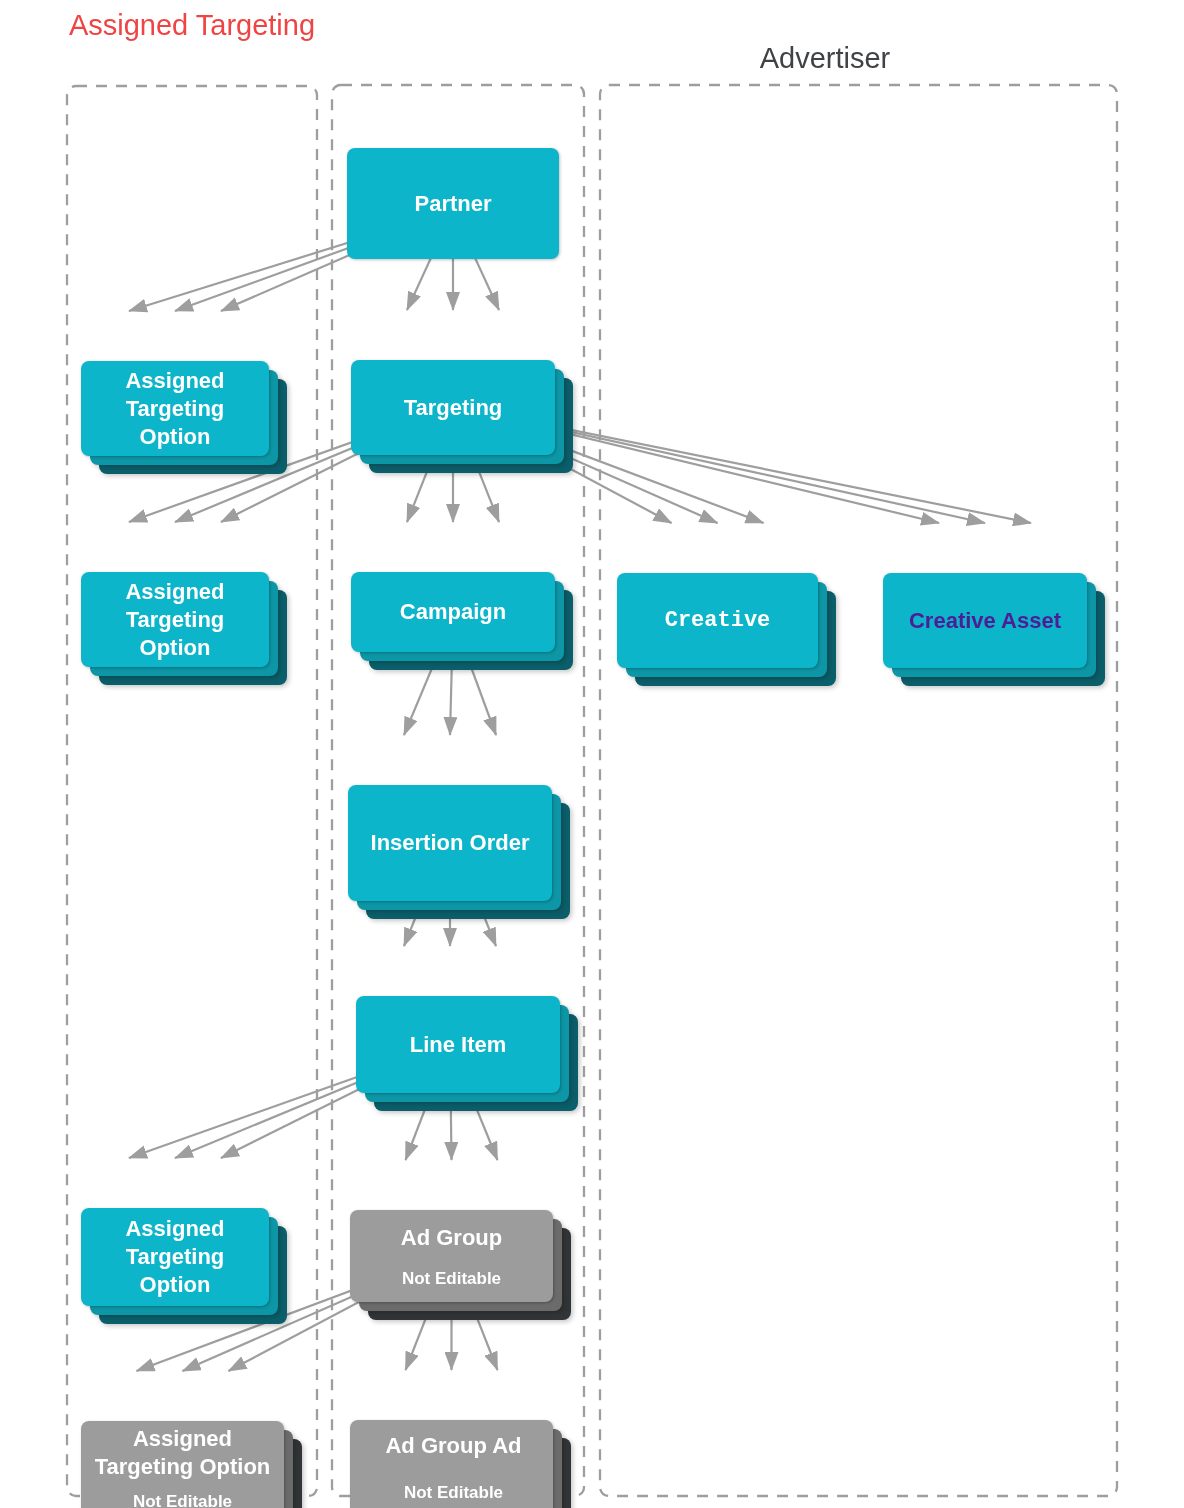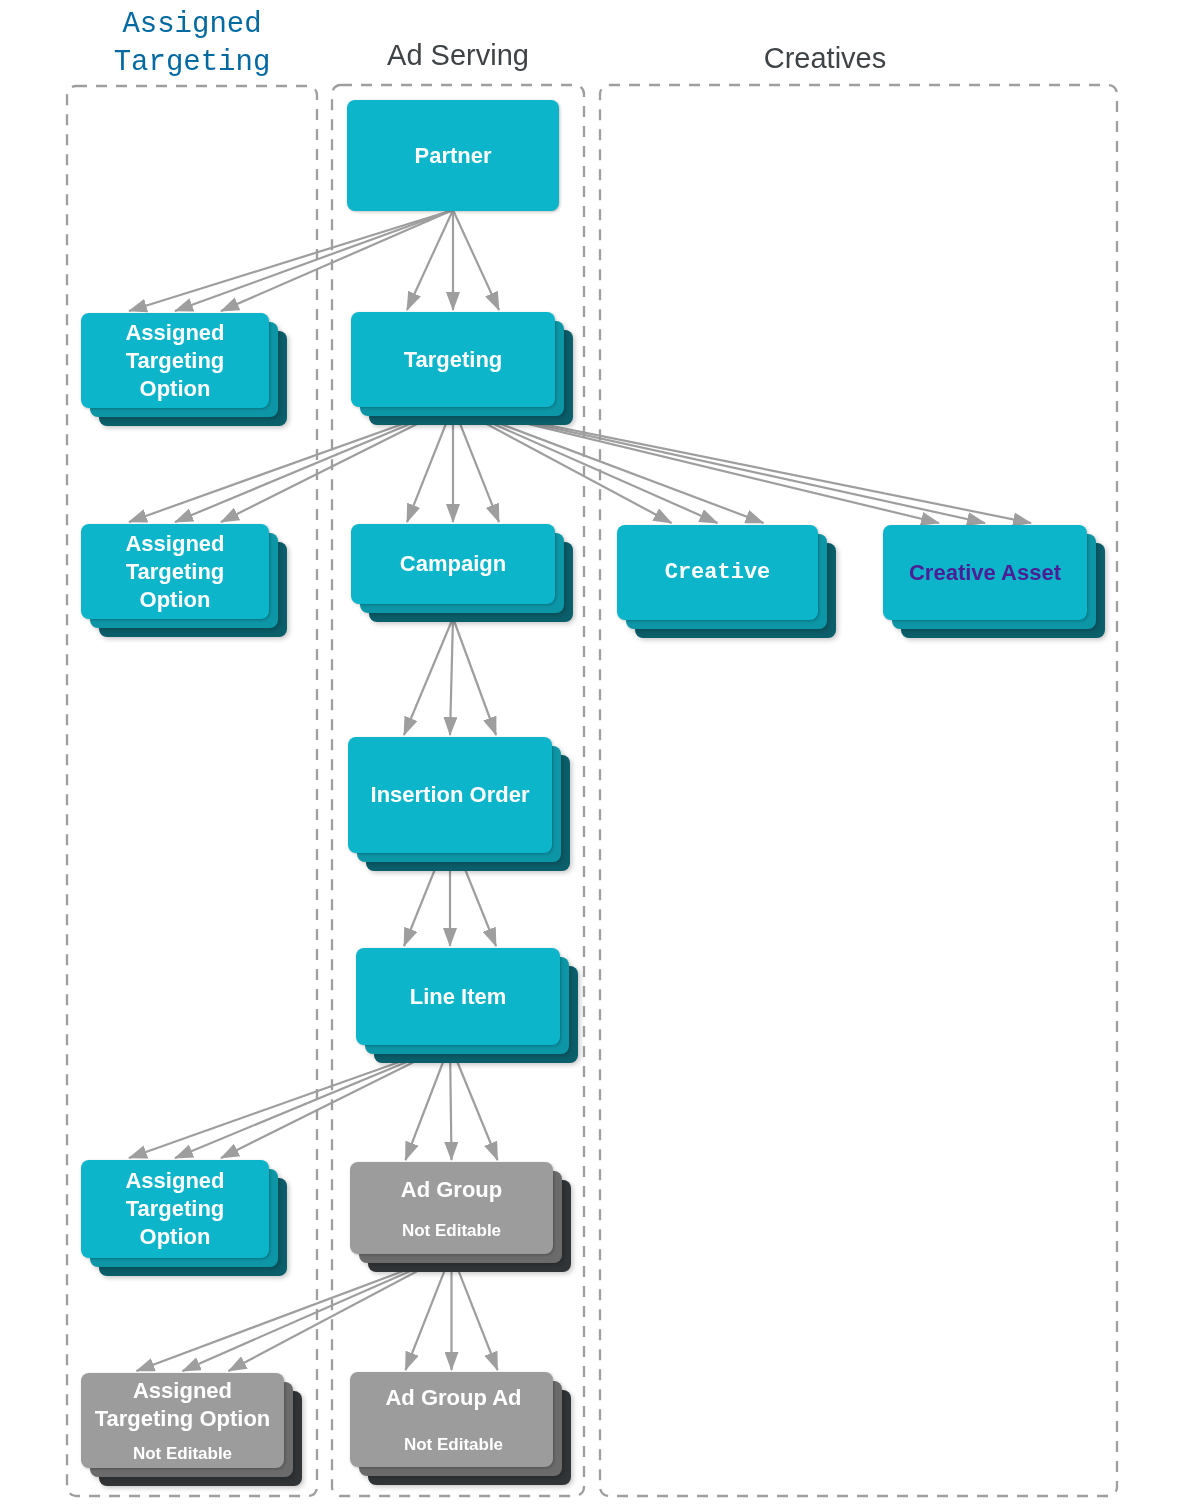--- a/index.html
+++ b/index.html
@@ -20,21 +20,21 @@
     font-weight:400;
   }
   #title-assigned-targeting{left:67px;top:6px;width:250px;}
   #title-ad-serving{left:332px;top:36px;width:252px;}
   #title-creatives{left:600px;top:39px;width:450px;}
 
   
   #edges{position:absolute;left:0;top:0;z-index:1;}
 
   
-  .node-wrap{position:absolute;z-index:2;}
+  .node-wrap{position:absolute;z-index:2;margin-top:48px;}
   .layer{
     position:absolute;left:0;top:0;width:100%;height:100%;
     border-radius:8px;
     box-shadow:2px 2px 5px rgba(0,0,0,.22);
   }
   .layer.l2{transform:translate(9px,9px);}
   .layer.l3{transform:translate(18px,18px);}
   .cyan .layer.l2{background:var(--cyan-mid);}
   .cyan .layer.l3{background:var(--cyan-dark);}
   .gray .layer.l2{background:var(--gray-mid);}
@@ -63,25 +63,24 @@
     font-weight:700;
     line-height:21px;
   }
   .node-wrap[data-node="ato4"] .box{gap:10px;}
 </style>
 </head>
 <body>
 
 <div id="stage" style="--cyan: #0db5cb; --cyan-mid: #0d96a6; --cyan-dark: #0b5f6b; --gray: #9c9c9c; --gray-mid: #6b6b6b; --gray-dark: #323537;">
 
-  <div class="col-title" id="title-assigned-targeting" style="color: #0369a1; font-family: Liberation Mono, monospace;">Assigned Targeting</div>
-
-  <div class="col-title" id="title-ad-serving" style="color: rgb(63, 67, 70);">Ad Serving</div>
-
-  <div class="col-title" id="title-creatives" style="color: rgb(63, 67, 70);">Creatives</div>
+  <div class="col-title" id="title-assigned-targeting" style="color: #ef4444;">Assigned Targeting</div>
+
+
+  <div class="col-title" id="title-creatives" style="color: rgb(63, 67, 70);">Advertiser</div>
 
   <svg id="edges" width="1184" height="1508">
       <defs>
         <marker id="arrow" markerUnits="userSpaceOnUse" markerWidth="19" markerHeight="14" refX="18" refY="7" orient="auto">
           <path d="M0,0 L19,7 L0,14 Z" fill="#9e9e9e"></path>
         </marker>
       </defs>
       <rect x="67" y="86" width="250" height="1410" rx="9" fill="none" stroke="#9e9e9e" stroke-width="2.3" stroke-dasharray="11 9"></rect>
       <rect x="332" y="85" width="252" height="1411" rx="9" fill="none" stroke="#9e9e9e" stroke-width="2.3" stroke-dasharray="11 9"></rect>
       <rect x="600" y="85" width="517" height="1411" rx="9" fill="none" stroke="#9e9e9e" stroke-width="2.3" stroke-dasharray="11 9"></rect>

